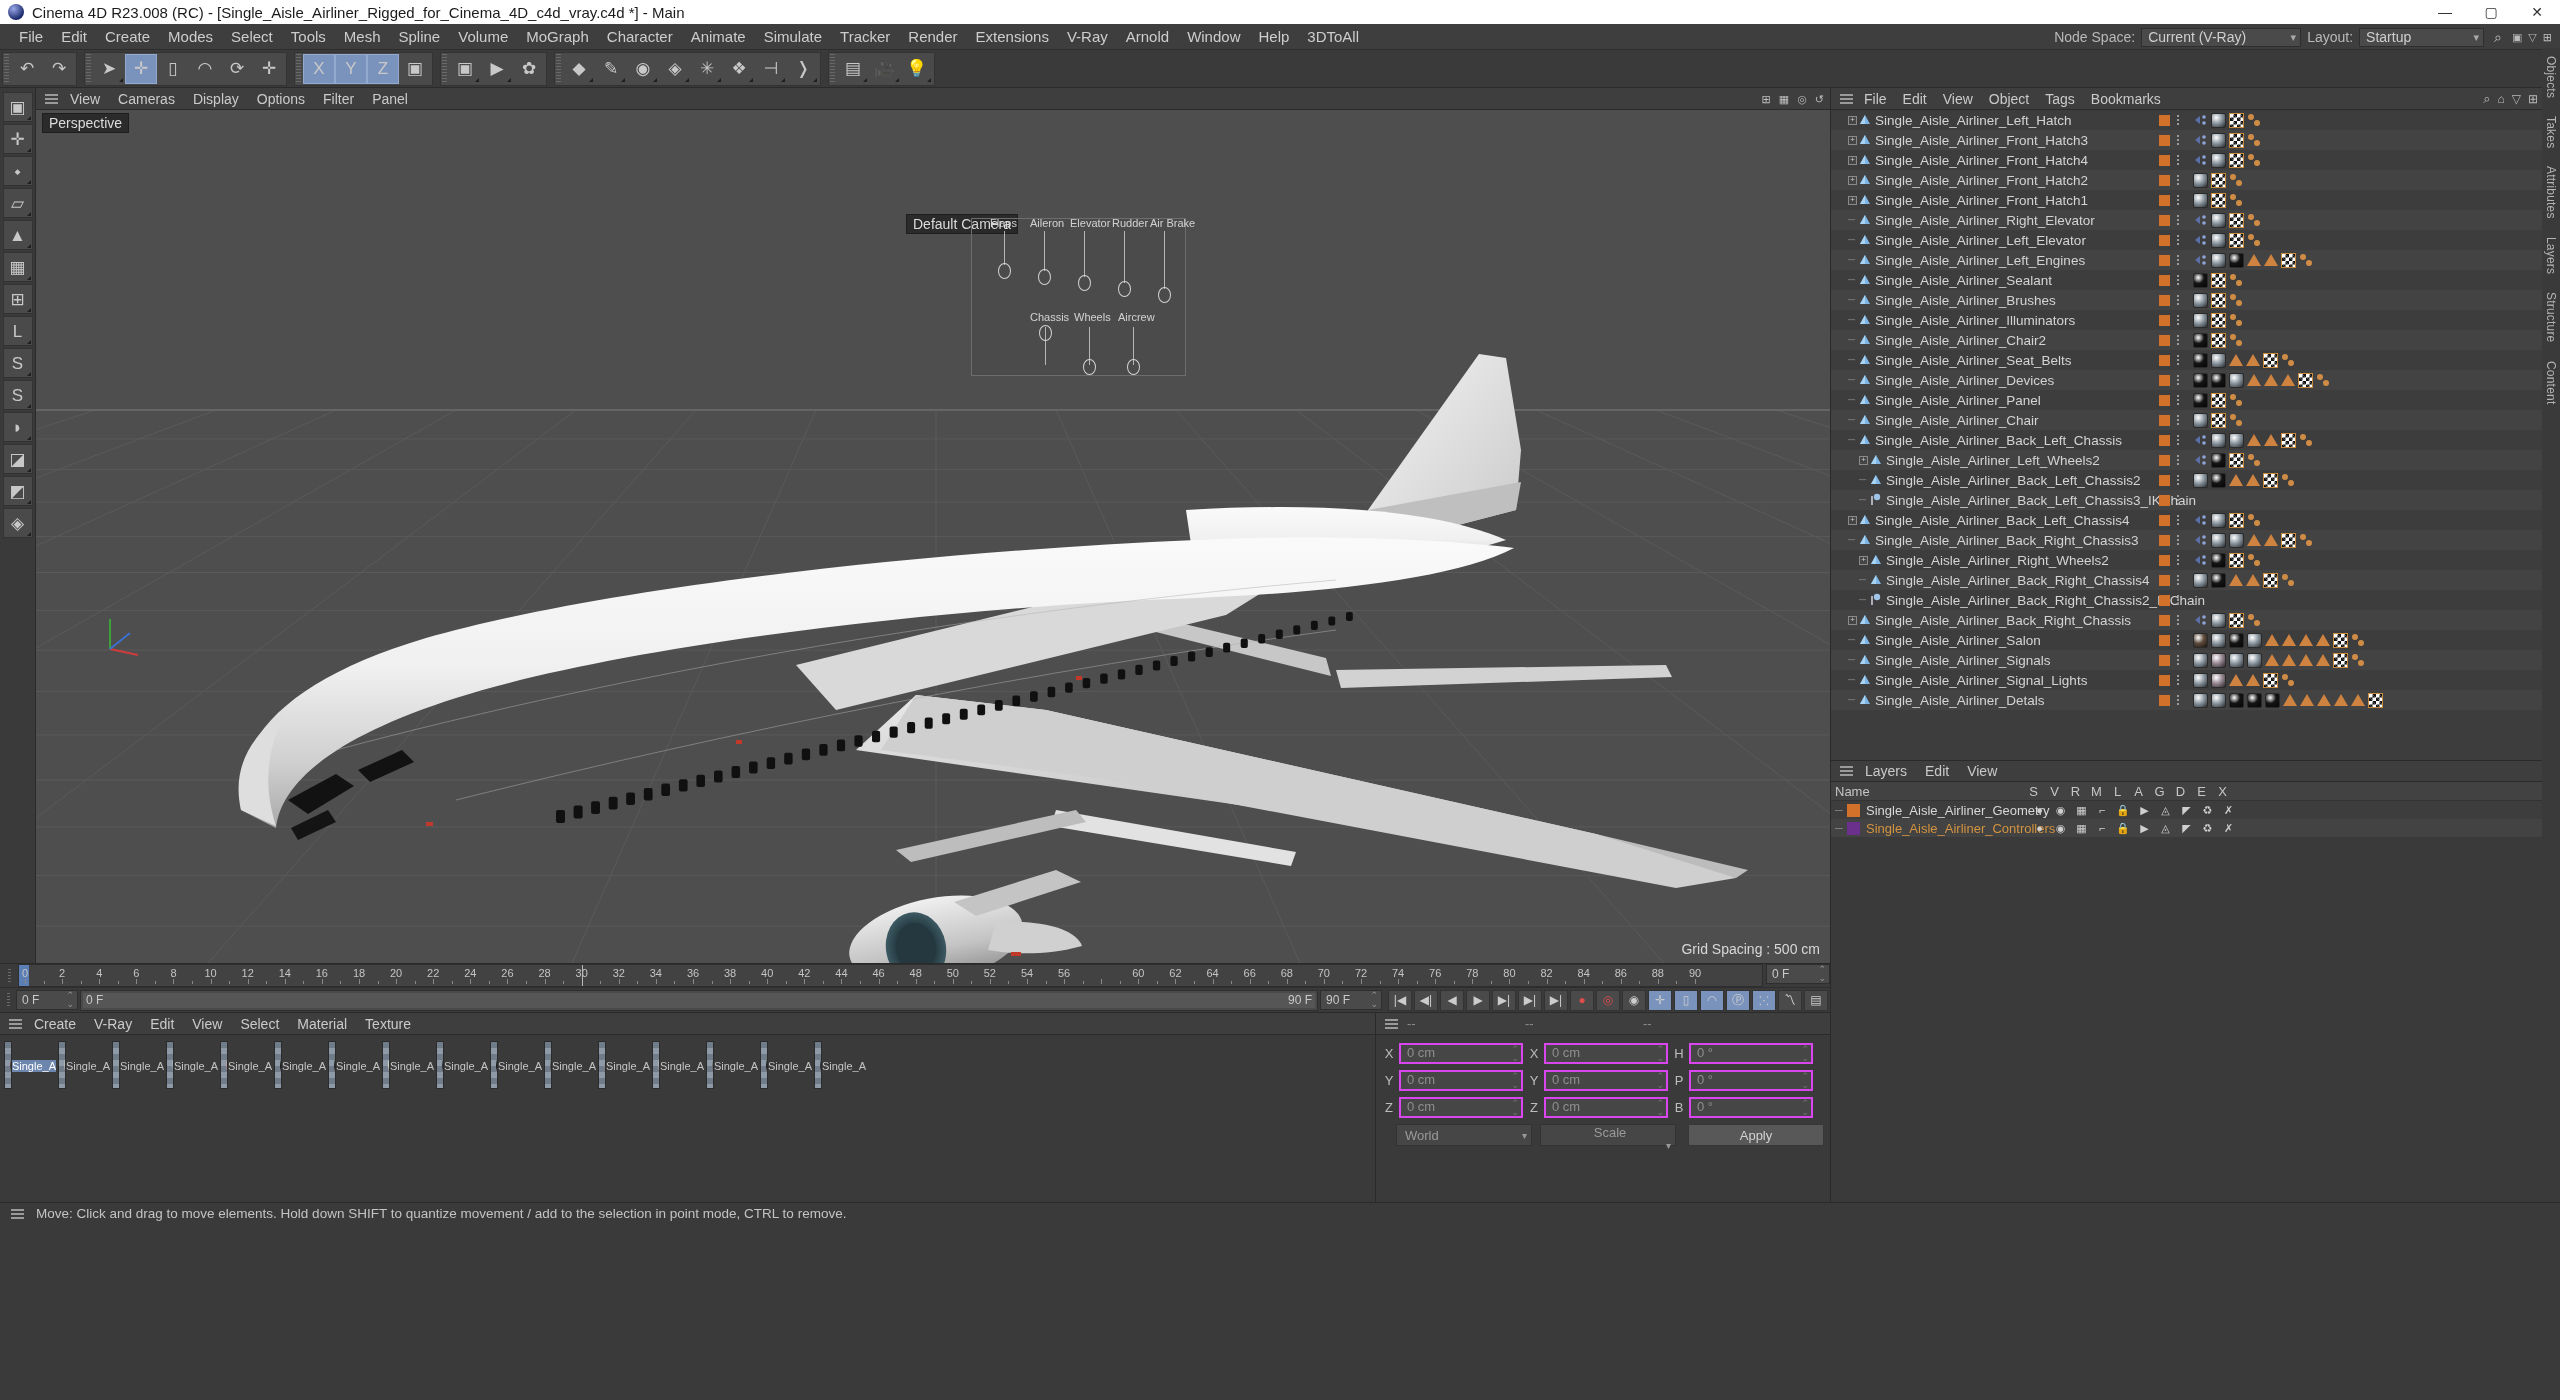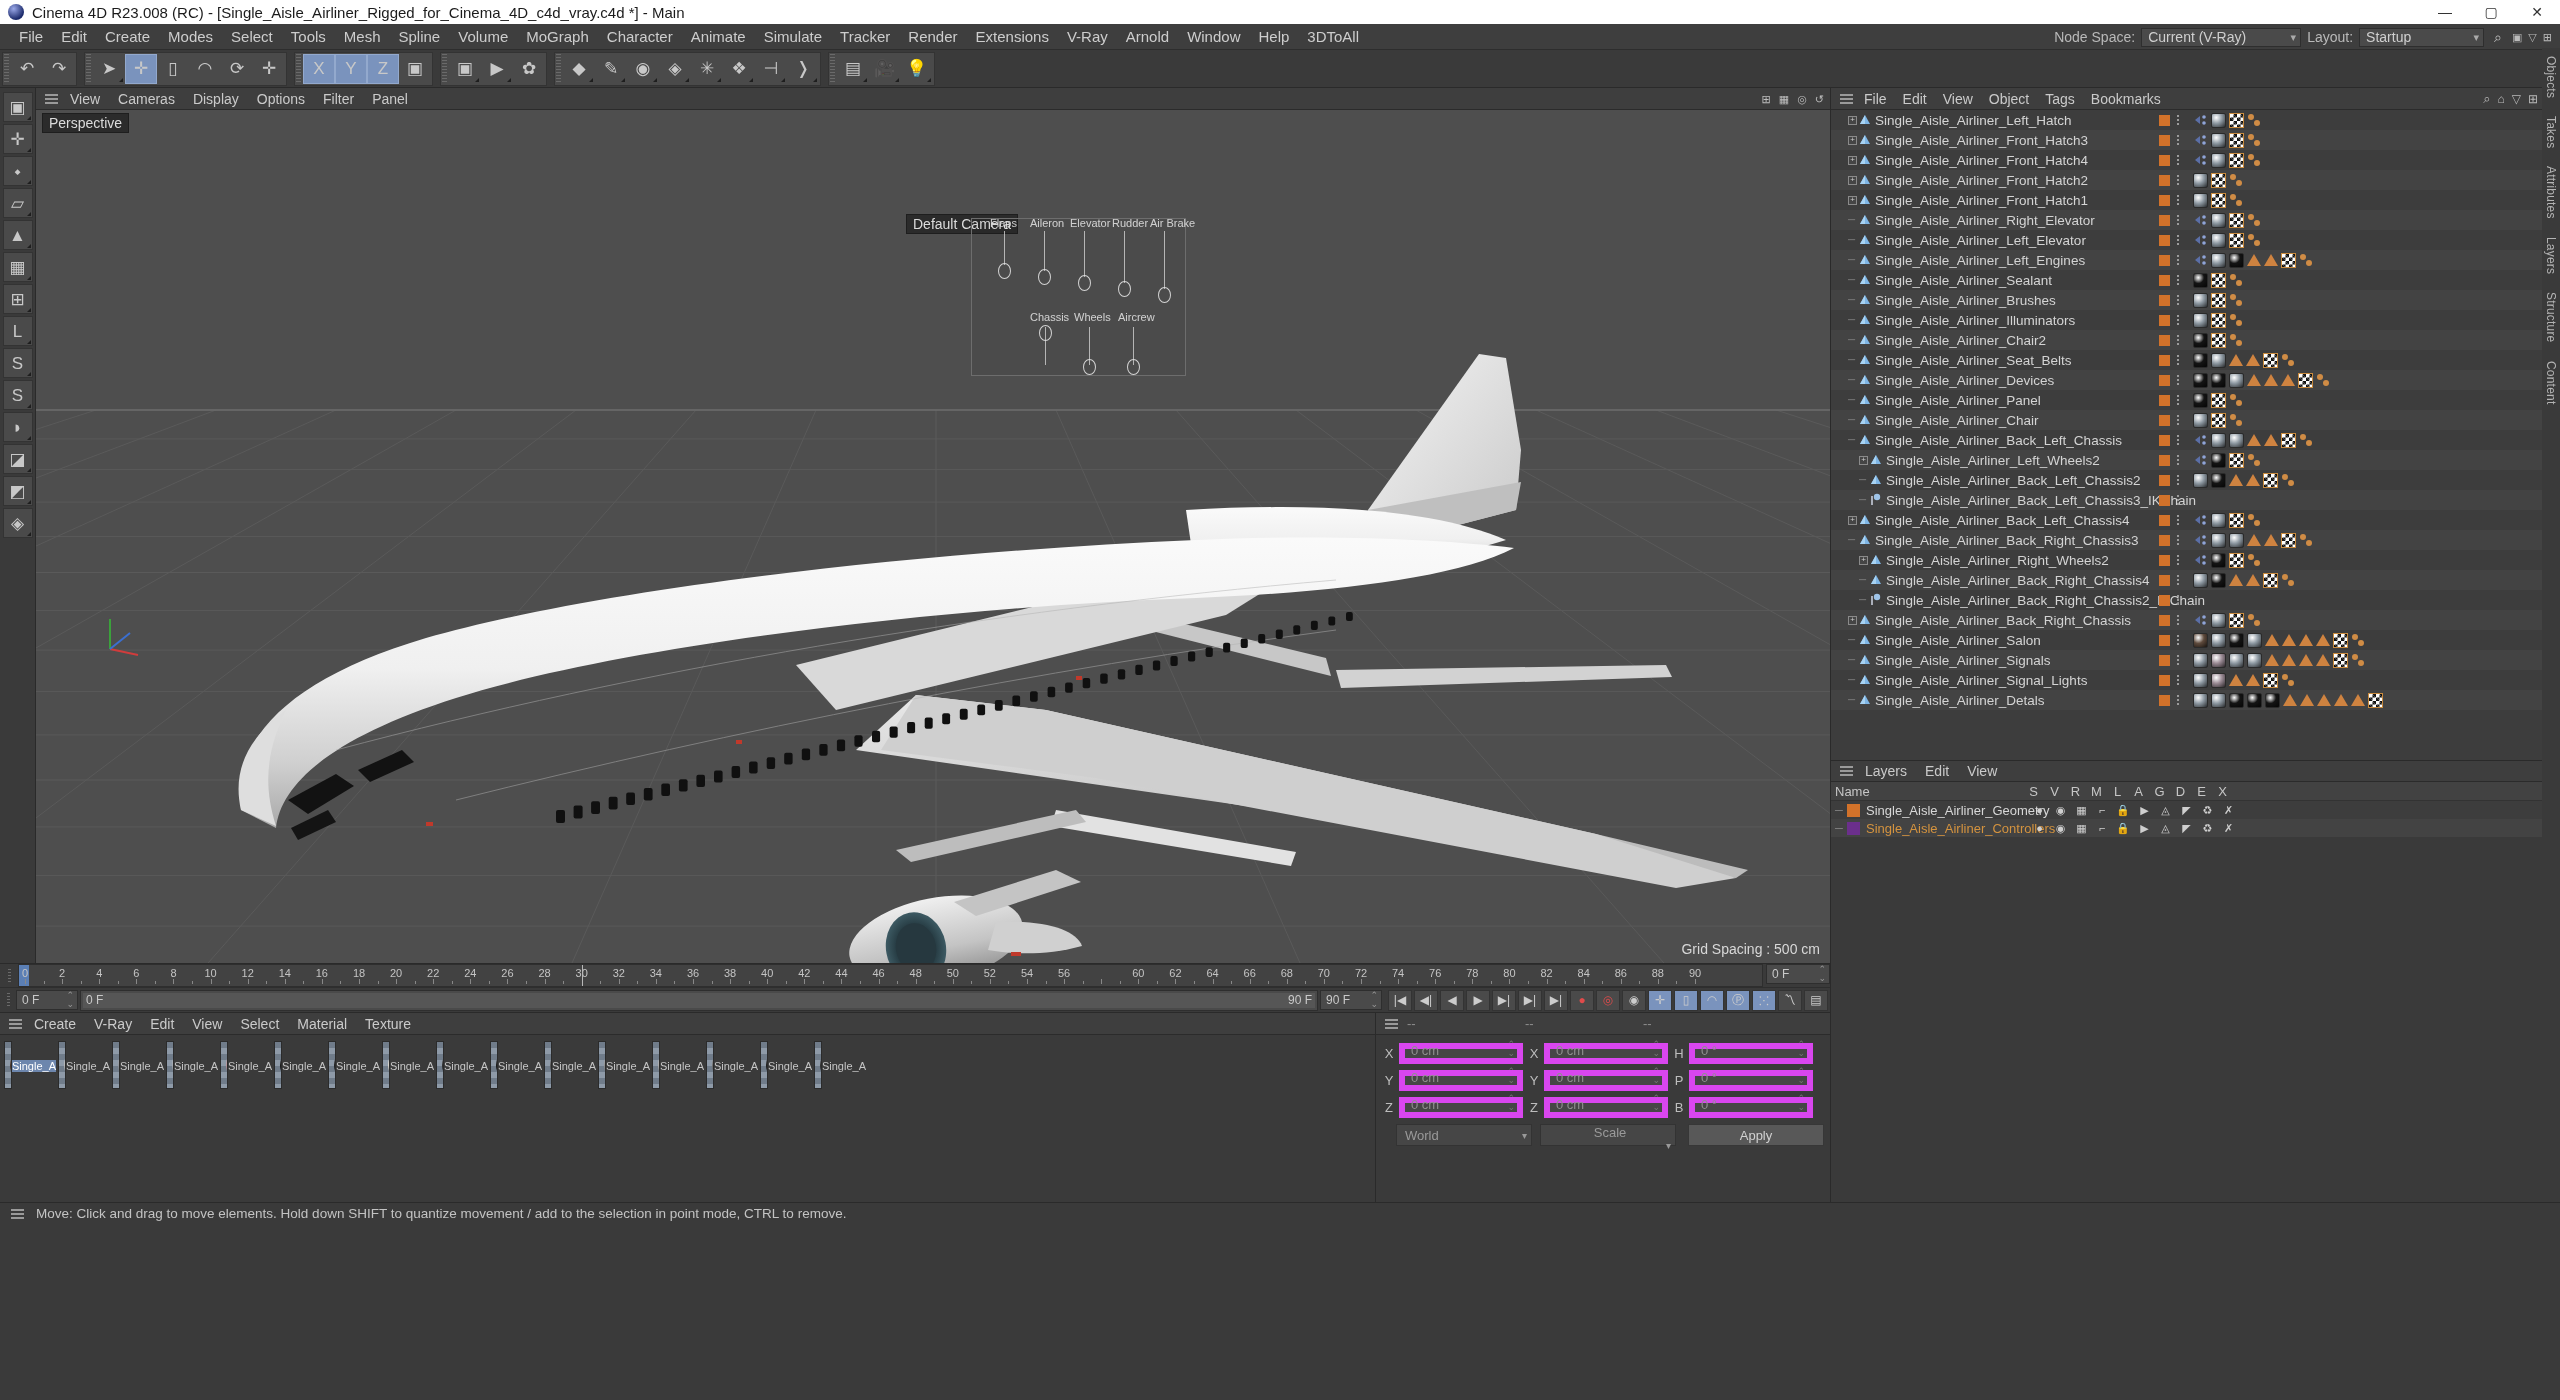--- a/index.html
+++ b/index.html
@@ -121,22 +121,22 @@
   #coordmgr { flex:1; display:flex; flex-direction:column; }
   #coordbar { height:22px; background:#3e3e3e; display:flex; align-items:center;
     border-bottom:1px solid #2b2b2b; position:relative; }
   #coordbar .ham { width:20px; display:flex; flex-direction:column; justify-content:center; align-items:center; gap:2px; margin-left:5px;}
   #coordbar .ham i { display:block; width:13px; height:2px; background:#9a9a9a; }
   #coordbar .dash { font-size:13px; color:#8f8f8f; }
   #coordbody { flex:1; padding:8px 6px 6px 6px; }
   .crow { display:flex; align-items:center; gap:4px; margin-bottom:6px; }
   .cgroup { display:flex; align-items:center; gap:3px; }
   .clab { width:14px; font-size:13px; color:#bdbdbd; text-align:center; }
-  .cfield { background:#464646; border:6px solid #d946ef; height:21px; display:flex;
-    align-items:flex-end; padding:0 2px 0 6px; font-size:13px; color:#8f8f8f; }
+  .cfield { background:#464646; border:2px solid #d946ef; height:21px; display:flex;
+    align-items:flex-start; padding:0 2px 0 6px; font-size:13px; color:#8f8f8f; }
   .cfield .sp { margin-left:auto; font-size:9px; color:#777; padding-left:4px; line-height:1; }
   .cbtn { background:#585858; border:1px solid #373737; height:22px; display:flex;
     align-items:center; justify-content:center; font-size:13px; color:#d2d2d2; }
   .csel { background:#464646; border:1px solid #333; height:22px; display:flex;
     align-items:center; padding:0 4px 0 8px; font-size:13px; color:#9a9a9a; }
   .csel .cv { margin-left:auto; font-size:10px; color:#999; }
 
   
   #rightcol { width:730px; display:flex; flex-direction:column; background:#3a3a3a;
     border-left:1px solid #2a2a2a; }

